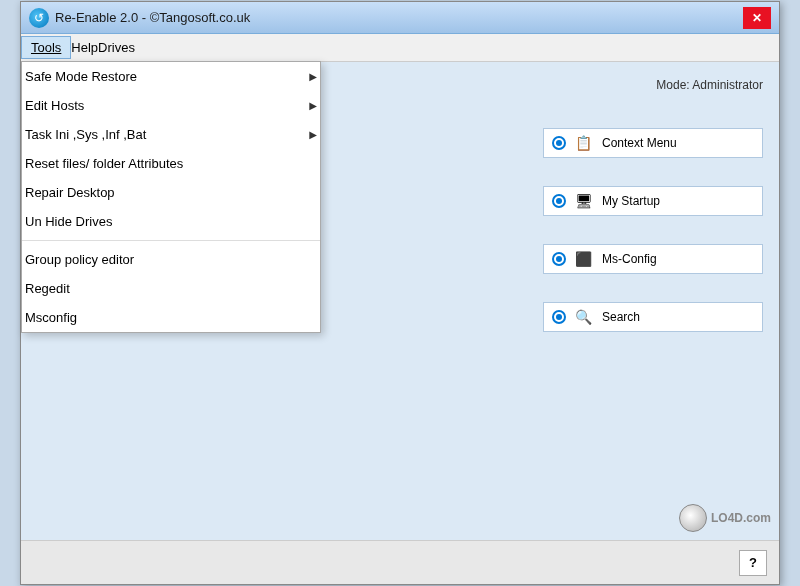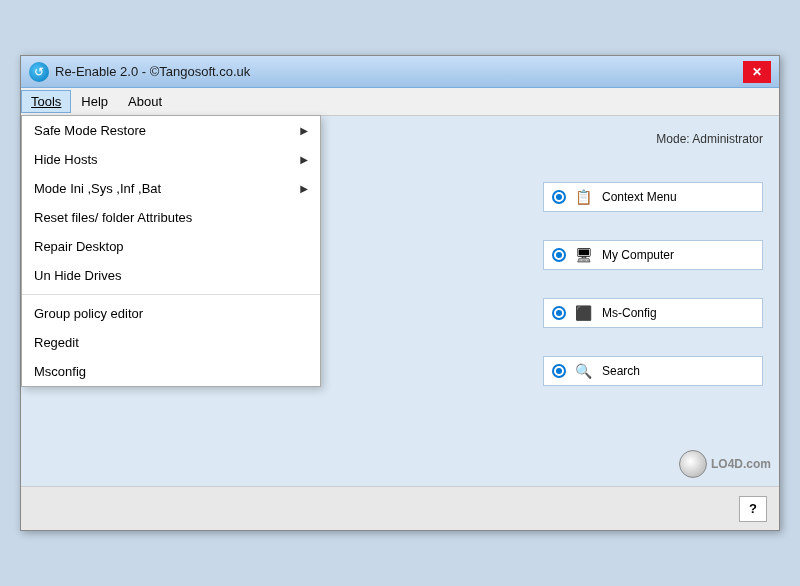--- a/index.html
+++ b/index.html
@@ -9,21 +9,21 @@
       background: #c8d8e8;
       font-family: 'Segoe UI', Tahoma, sans-serif;
       font-size: 13px;
       overflow: hidden;
       display: flex;
       align-items: center;
       justify-content: center;
     }
     .window {
       width: 760px;
-      height: 476px;
+      height: 584px;
       background: #f0f0f0;
       border: 1px solid #888;
       box-shadow: 2px 2px 8px rgba(0,0,0,0.3);
       display: flex;
       flex-direction: column;
     }
     .title-bar {
       background: linear-gradient(to bottom, #c8dff8, #9fc3e8);
       height: 32px;
       display: flex;
@@ -71,21 +71,21 @@
     }
     .menu-bar {
       background: #f0f0f0;
       display: flex;
       align-items: center;
       padding: 2px 0;
       border-bottom: 1px solid #ccc;
       position: relative;
     }
     .menu-item {
-      padding: 4px 10px;
+      padding: 4px 0;
       cursor: pointer;
       color: #000;
     }
     .menu-item:hover, .menu-item.active {
       background: #cce4f7;
       text-decoration: underline;
     }
     .menu-item.active {
       border: 1px solid #7aaddb;
       padding: 3px 9px;
@@ -94,21 +94,21 @@
       position: absolute;
       top: 100%;
       left: 0;
       background: white;
       border: 1px solid #aaa;
       box-shadow: 3px 3px 8px rgba(0,0,0,0.2);
       min-width: 300px;
       z-index: 100;
     }
     .dropdown-item {
-      padding: 7px 12px;
+      padding: 7px 3px;
       cursor: pointer;
       display: flex;
       justify-content: space-between;
       align-items: center;
       color: #000;
     }
     .dropdown-item .arrow {
       font-size: 10px;
       color: #333;
     }
@@ -229,33 +229,33 @@
     <div class="title-bar-left">
       <div class="app-icon"></div>
       <span class="title-text">Re-Enable 2.0  -  ©Tangosoft.co.uk</span>
     </div>
     <button class="close-btn">✕</button>
   </div>
 
   <div class="menu-bar">
     <div class="menu-item active">Tools</div>
     <div class="menu-item">Help</div>
-    <div class="menu-item">About</div>
+    <div class="menu-item">Drives</div>
 
     <div class="dropdown-menu">
       <div class="dropdown-item">
         <span>Safe Mode Restore</span>
         <span class="arrow">▶</span>
       </div>
       <div class="dropdown-item">
-        <span>Hide Hosts</span>
+        <span>Edit Hosts</span>
         <span class="arrow">▶</span>
       </div>
       <div class="dropdown-item">
-        <span>Mode Ini ,Sys ,Inf ,Bat</span>
+        <span>Task Ini ,Sys ,Inf ,Bat</span>
         <span class="arrow">▶</span>
       </div>
       <div class="dropdown-item">
         <span>Reset files/ folder Attributes</span>
       </div>
       <div class="dropdown-item">
         <span>Repair Desktop</span>
       </div>
       <div class="dropdown-item">
         <span>Un Hide Drives</span>
@@ -279,21 +279,21 @@
 
       <div class="radio-option">
         <div class="radio-circle"></div>
         <div class="radio-icon">📋</div>
         <span class="radio-label">Context Menu</span>
       </div>
 
       <div class="radio-option">
         <div class="radio-circle"></div>
         <div class="radio-icon">🖥</div>
-        <span class="radio-label">My Computer</span>
+        <span class="radio-label">My Startup</span>
       </div>
 
       <div class="radio-option">
         <div class="radio-circle"></div>
         <div class="radio-icon">⬛</div>
         <span class="radio-label">Ms-Config</span>
       </div>
 
       <div class="radio-option">
         <div class="radio-circle"></div>

